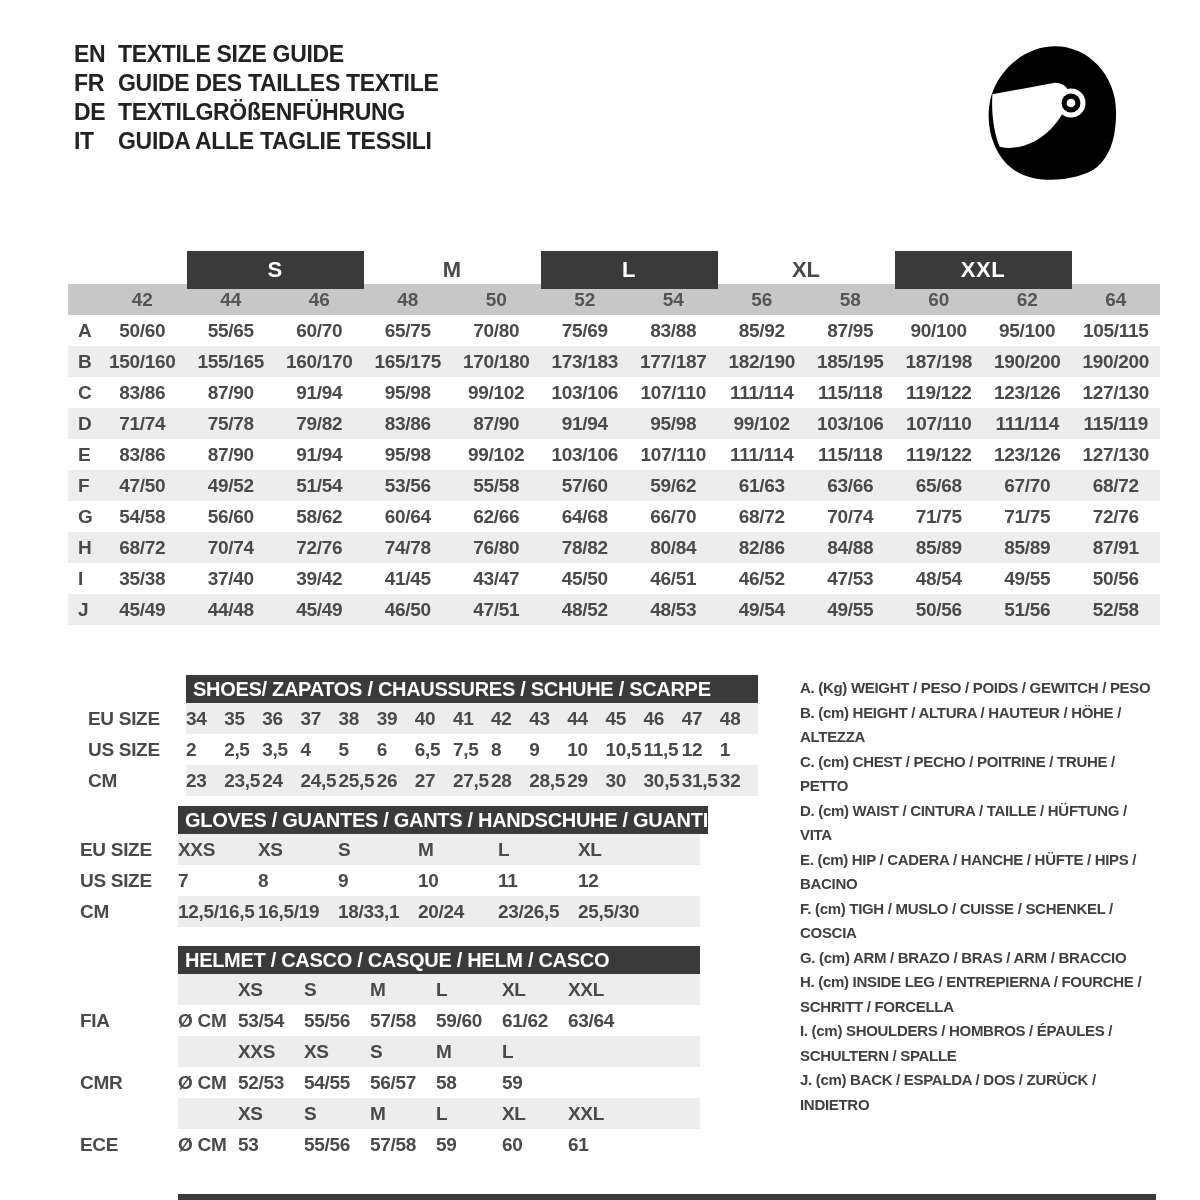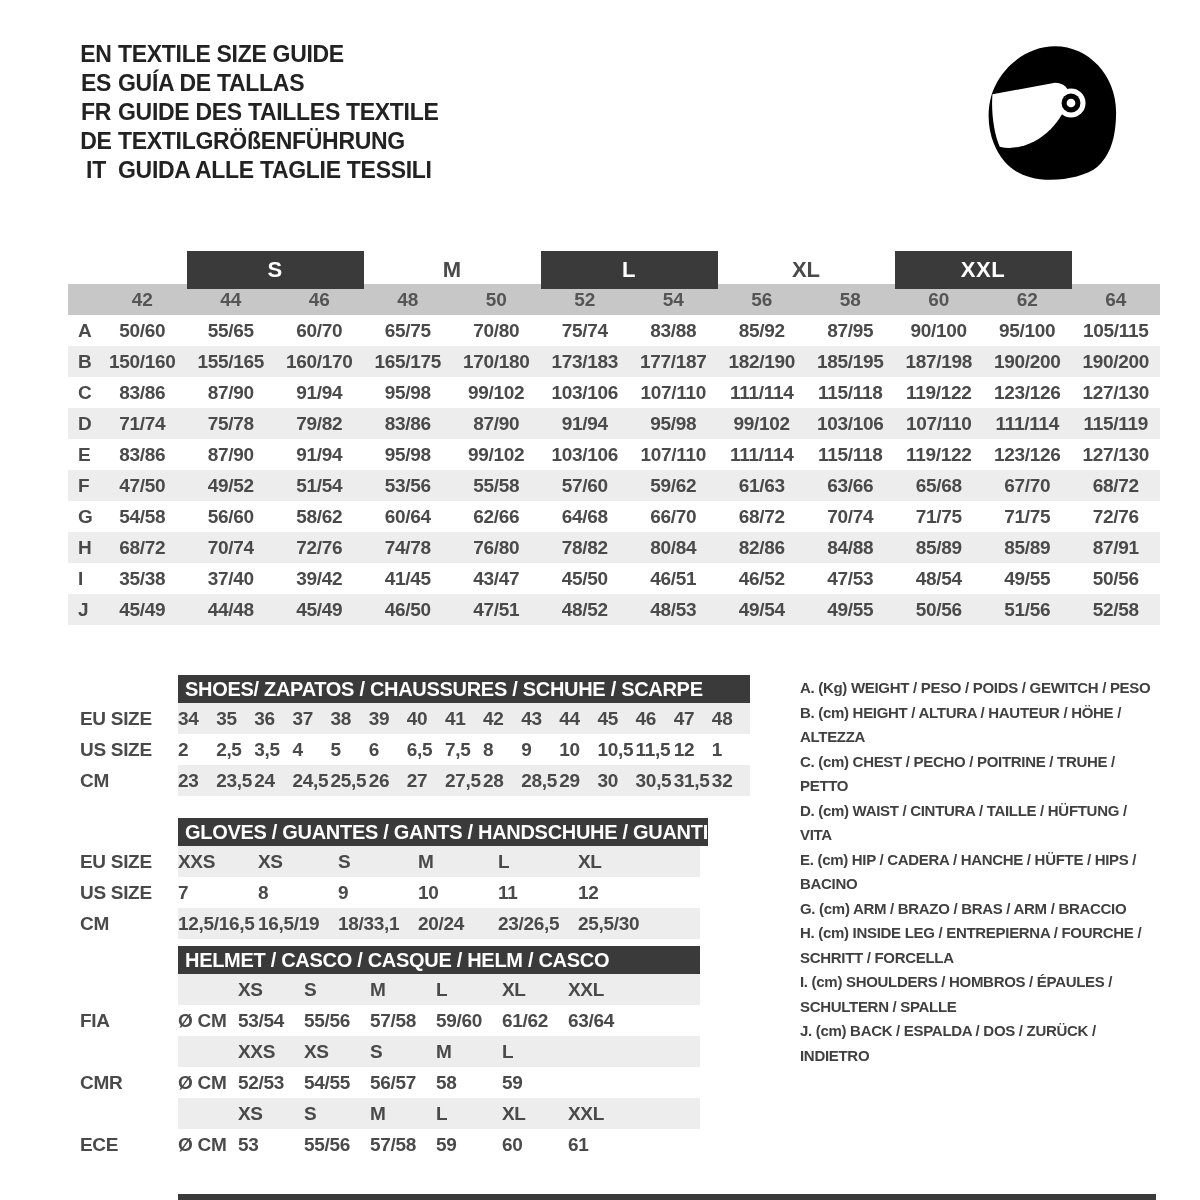--- a/index.html
+++ b/index.html
@@ -7,21 +7,21 @@
     width:1200px;height:1200px;
     font-family:"Liberation Sans",sans-serif;
     font-weight:bold;
     color:var(--text,#4a4a4a);
     -webkit-font-smoothing:antialiased;
   }
   .page{position:relative;width:1200px;height:1200px;overflow:hidden;background:#fff;}
 
   
   .lang-block{position:absolute;left:74px;top:40px;}
-  .lang-row{display:flex;align-items:center;height:29px;font-size:23px;color:#222;letter-spacing:-0.3px;text-align:center;}
+  .lang-row{display:flex;align-items:center;height:29px;font-size:23px;color:#222;letter-spacing:-0.3px;}
   .lang-code{width:44px;flex:none;}
   .lang-title{white-space:nowrap;}
 
   
   .helmet-icon{position:absolute;left:975px;top:36px;width:160px;height:166px;}
 
   
   .main-table{position:absolute;left:68px;top:251px;width:1092px;}
   .mt-grid{display:grid;grid-template-columns:30px repeat(12,1fr);}
   .size-header{height:38px;position:relative;z-index:2;}
@@ -38,43 +38,39 @@
   .sub-table{position:absolute;}
   .sub-row{display:flex;align-items:stretch;height:31px;}
   .sub-row.title-row{height:28px;}
   .side-label{width:110px;flex:none;display:flex;align-items:center;padding-left:12px;box-sizing:border-box;font-size:19px;letter-spacing:-0.3px;}
   .title-bar{flex:1;background:var(--dark-bar,#3a3a3a);color:#fff;display:flex;align-items:center;padding-left:7px;font-size:20px;letter-spacing:-0.3px;white-space:nowrap;}
   .cells{flex:1;display:grid;align-items:center;text-align:left;font-size:19px;letter-spacing:-0.3px;}
   .cells.sstripe{background:var(--stripe,#ededed);}
   .cols15{grid-template-columns:repeat(15,1fr);}
   .cols6{grid-template-columns:repeat(6,80px);}
   .helmet-cols{grid-template-columns:60px repeat(6,66px);}
-  #shoes{left:68px;top:675px;width:682px;}
-  #gloves{left:68px;top:806px;width:632px;margin-top:12px;}
+  #shoes{left:76px;top:675px;width:682px;}
+  #gloves{left:68px;top:806px;width:632px;}
   #helmet{left:68px;top:946px;width:632px;}
 
   
   .legend{position:absolute;left:800px;top:676px;width:362px;font-size:15px;line-height:24.5px;color:#404040;letter-spacing:-0.3px;}
 
   
   .bottom-bar{position:absolute;left:178px;top:1194px;width:978px;height:6px;background:var(--dark-bar,#3a3a3a);}
 </style>
 </head>
 <body style="--dark-bar: #3a3a3a; --band: #c7c7c7; --stripe: #ededed; --text: #4a4a4a;">
 
 <div class="page">
 
   <div class="lang-block" id="lang-block">
       <div class="lang-row">
         <span class="lang-code">EN</span>
         <span class="lang-title">TEXTILE SIZE GUIDE</span>
-      </div>
-      <div class="lang-row">
-        <span class="lang-code">ES</span>
-        <span class="lang-title">GUÍA DE TALLAS</span>
       </div>
       <div class="lang-row">
         <span class="lang-code">FR</span>
         <span class="lang-title">GUIDE DES TAILLES TEXTILE</span>
       </div>
       <div class="lang-row">
         <span class="lang-code">DE</span>
         <span class="lang-title">TEXTILGRÖßENFÜHRUNG</span>
       </div>
       <div class="lang-row">
@@ -115,21 +111,21 @@
         <span class="band-num">64</span>
       </div>
     <div id="mt-body">
         <div class="mt-grid main-row">
           <span class="row-key">A</span>
           <span class="cell">50/60</span>
           <span class="cell">55/65</span>
           <span class="cell">60/70</span>
           <span class="cell">65/75</span>
           <span class="cell">70/80</span>
-          <span class="cell">75/74</span>
+          <span class="cell">75/69</span>
           <span class="cell">83/88</span>
           <span class="cell">85/92</span>
           <span class="cell">87/95</span>
           <span class="cell">90/100</span>
           <span class="cell">95/100</span>
           <span class="cell">105/115</span>
         </div>
         <div class="mt-grid main-row rstripe">
           <span class="row-key">B</span>
           <span class="cell">150/160</span>
@@ -457,20 +453,21 @@
         </div>
       </div>
   </div>
 
   <div class="legend" id="legend">
       <div class="legend-item">A. (Kg) WEIGHT / PESO / POIDS / GEWITCH / PESO</div>
       <div class="legend-item">B. (cm) HEIGHT / ALTURA / HAUTEUR / HÖHE / ALTEZZA</div>
       <div class="legend-item">C. (cm) CHEST / PECHO / POITRINE / TRUHE / PETTO</div>
       <div class="legend-item">D. (cm) WAIST / CINTURA / TAILLE / HÜFTUNG / VITA</div>
       <div class="legend-item">E. (cm) HIP / CADERA / HANCHE / HÜFTE / HIPS / BACINO</div>
+      <div class="legend-item">F. (cm) TIGH / MUSLO / CUISSE / SCHENKEL / COSCIA</div>
       <div class="legend-item">G. (cm) ARM / BRAZO / BRAS / ARM / BRACCIO</div>
       <div class="legend-item">H. (cm) INSIDE LEG / ENTREPIERNA / FOURCHE / SCHRITT / FORCELLA</div>
       <div class="legend-item">I. (cm) SHOULDERS / HOMBROS / ÉPAULES / SCHULTERN / SPALLE</div>
       <div class="legend-item">J. (cm) BACK / ESPALDA / DOS / ZURÜCK / INDIETRO</div>
     </div>
 
   <div class="bottom-bar"></div>
 
 </div>
 

